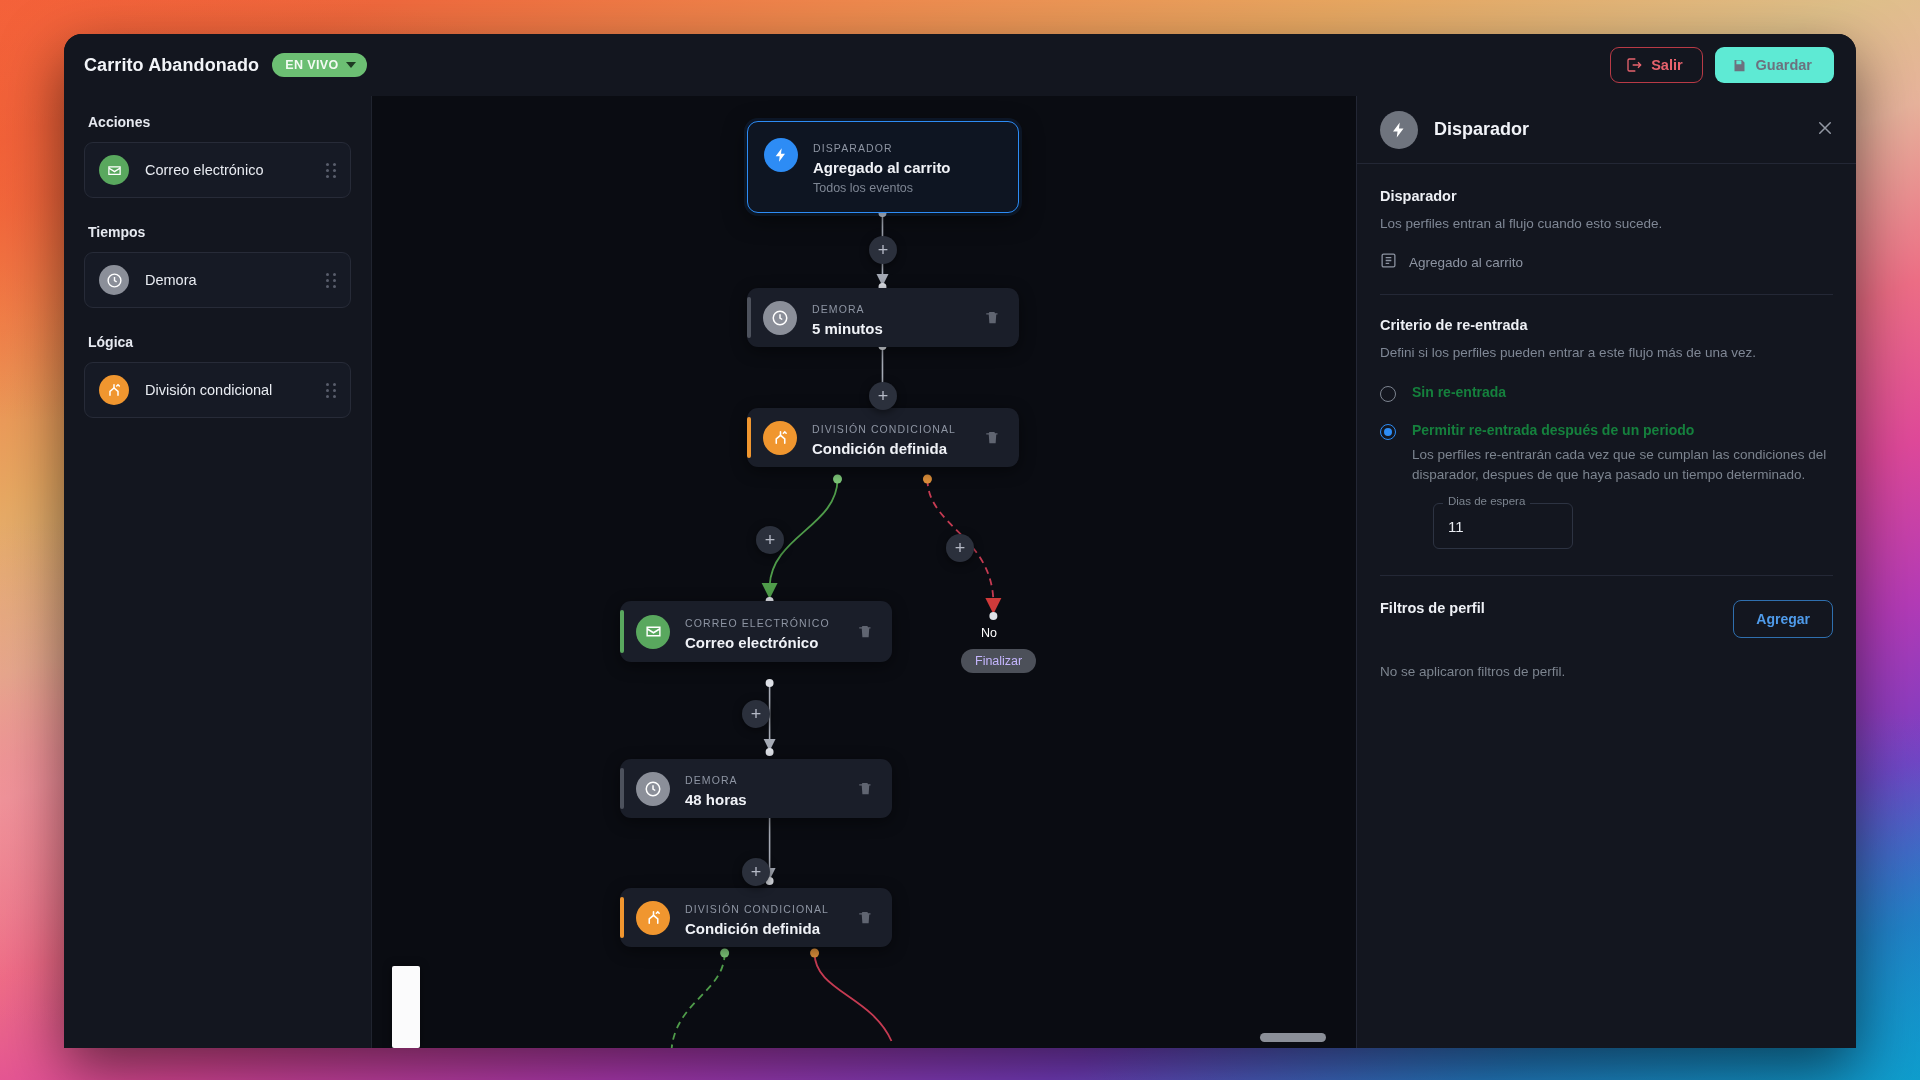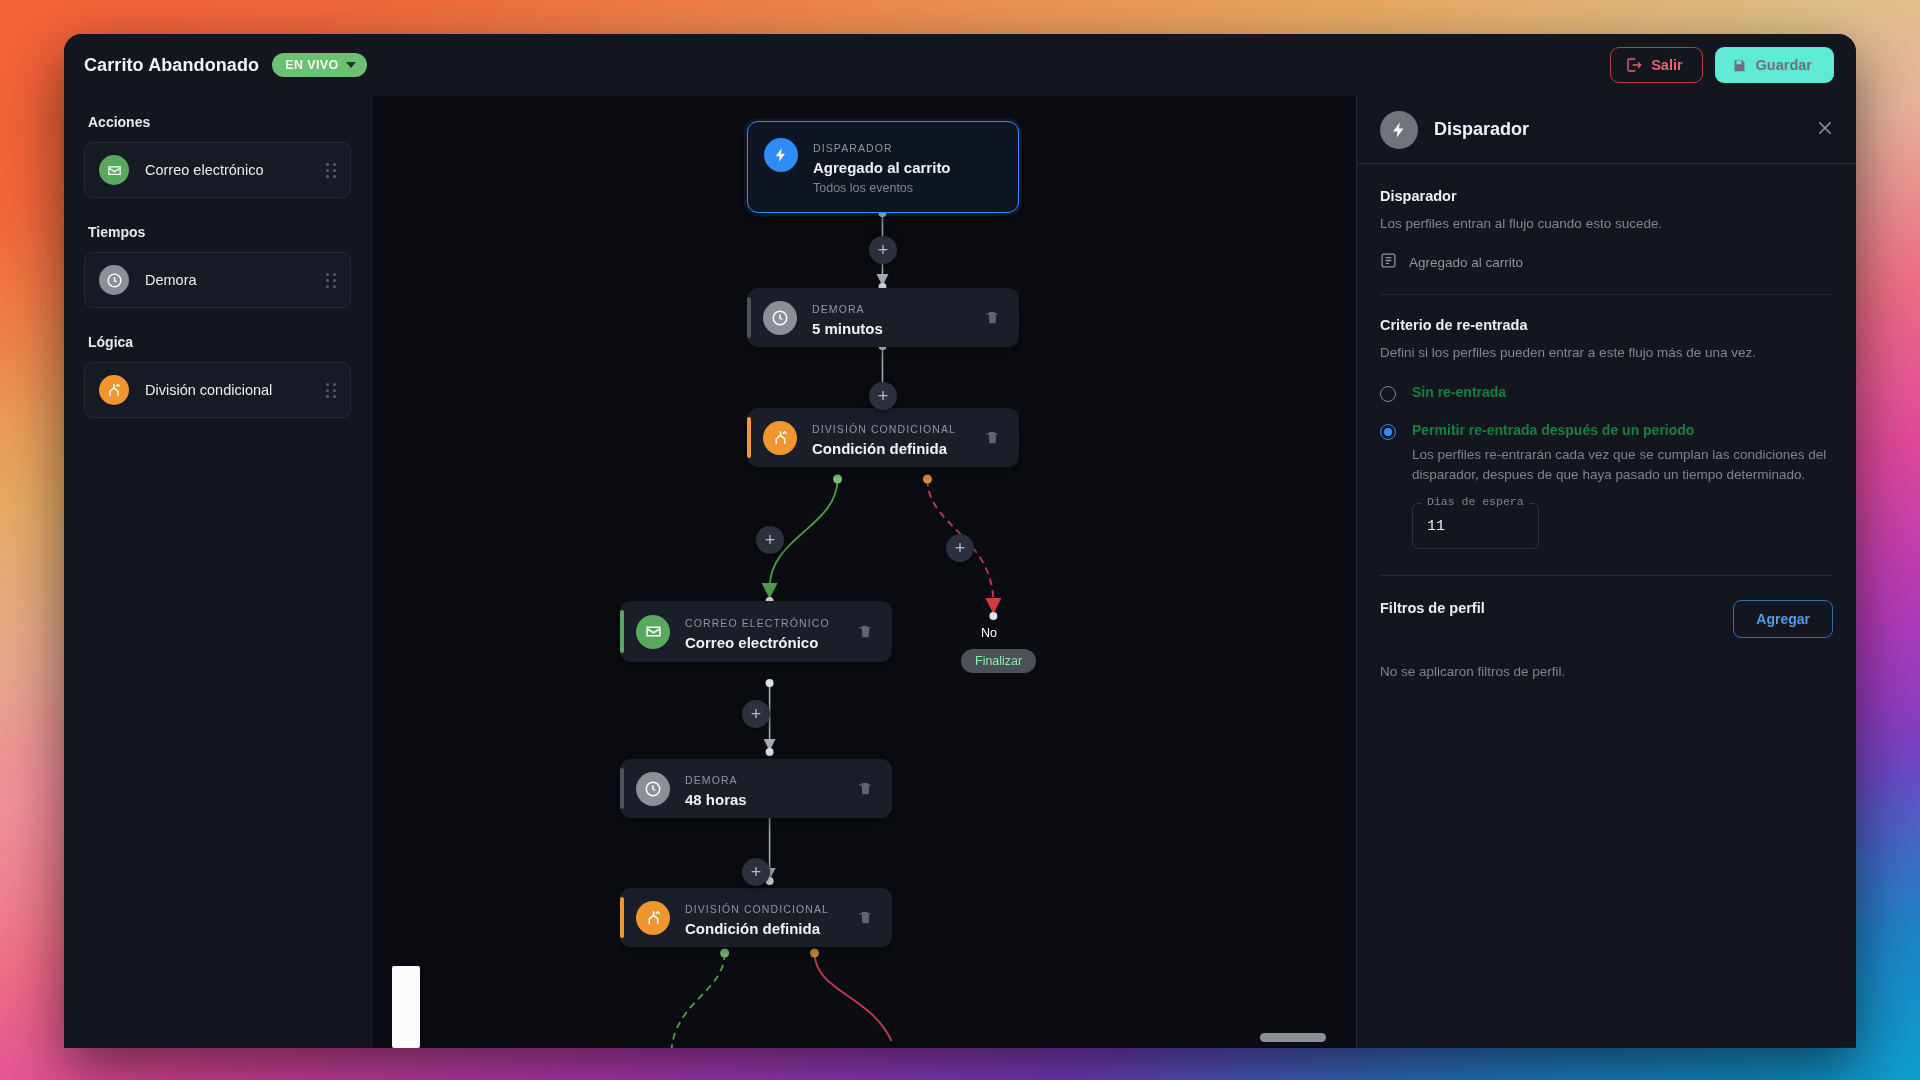--- a/index.html
+++ b/index.html
@@ -154,21 +154,21 @@
     box-shadow: 0 0 0 3px rgba(45,140,245,.10), 0 6px 22px rgba(0,0,0,.5);
   }
   .plus-btn {
     position: absolute; width: 28px; height: 28px; border-radius: 50%;
     background: #2b303c; color: #b5bac6;
     display: flex; align-items: center; justify-content: center;
     font-size: 18px; line-height: 1; cursor: pointer; z-index: 3;
     box-shadow: 0 2px 8px rgba(0,0,0,.5);
   }
   .end-pill {
-    position: absolute; background: #4c5059; color: #86efac;
+    position: absolute; background: #4c5059; color: #c4b5fd;
     border-radius: 13px; padding: 5px 14px; font-size: 12.5px; cursor: pointer;
   }
   .edge-label {
     position: absolute; font-size: 12.5px; color: #ffffff;
   }
   svg.edges { position: absolute; inset: 0; width: 100%; height: 100%; pointer-events: none; }
 
   .white-widget {
     position: absolute; left: 20px; bottom: 0px; width: 28px; height: 82px;
     background: #fbfbfc; border-radius: 2px;
@@ -211,21 +211,21 @@
     width: 16px; height: 16px; border-radius: 50%;
     border: 1.6px solid #7c838f; flex: 0 0 16px; margin-top: 2px;
     display: flex; align-items: center; justify-content: center;
   }
   .radio.checked { border-color: #2d8cf5; }
   .radio.checked i { width: 8px; height: 8px; border-radius: 50%; background: #2d8cf5; display: block; }
   .radio-text { margin-left: 16px; }
   .radio-label { font-size: 14px; font-weight: bold; color: #15803d; }
   .radio-desc { font-size: 13.5px; color: #7c848f; margin-top: 7px; line-height: 1.5; }
 
-  .field-wrap { position: relative; margin: 18px 0 0 32px; width: 127px; font-family: Liberation Mono, monospace; }
+  .field-wrap { position: relative; margin: 18px 0 0 53px; width: 140px; }
   .field-box {
     border: 1px solid #2d3342; border-radius: 6px; height: 46px;
     display: flex; align-items: center; padding: 0 14px;
     font-size: 15px; color: #e9ecf2; background: transparent; cursor: text;
   }
   .field-legend {
     position: absolute; top: -8px; left: 10px; padding: 0 5px;
     background: #13161f; font-size: 11.5px; color: #7c848f;
   }
 

